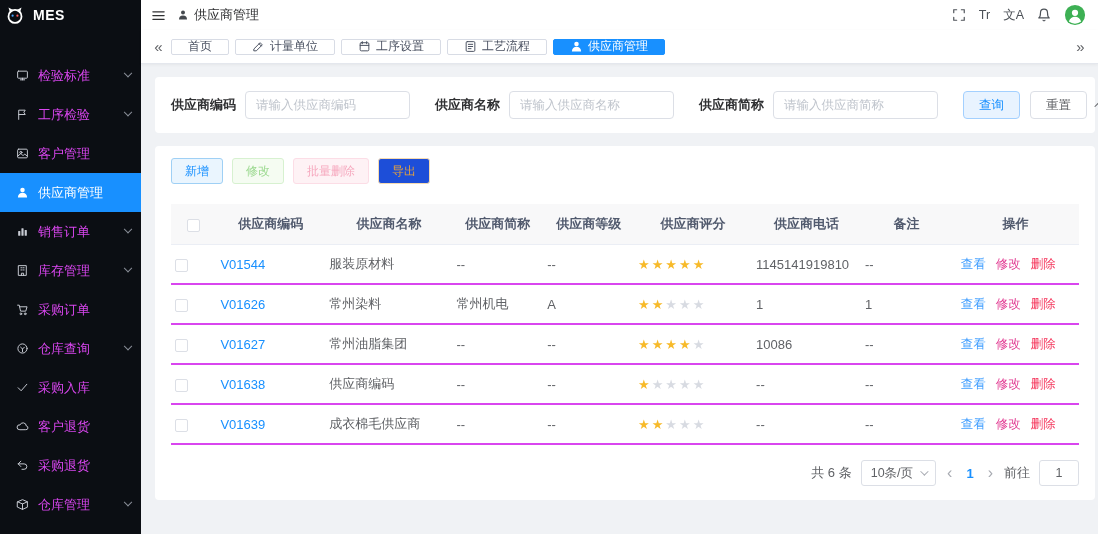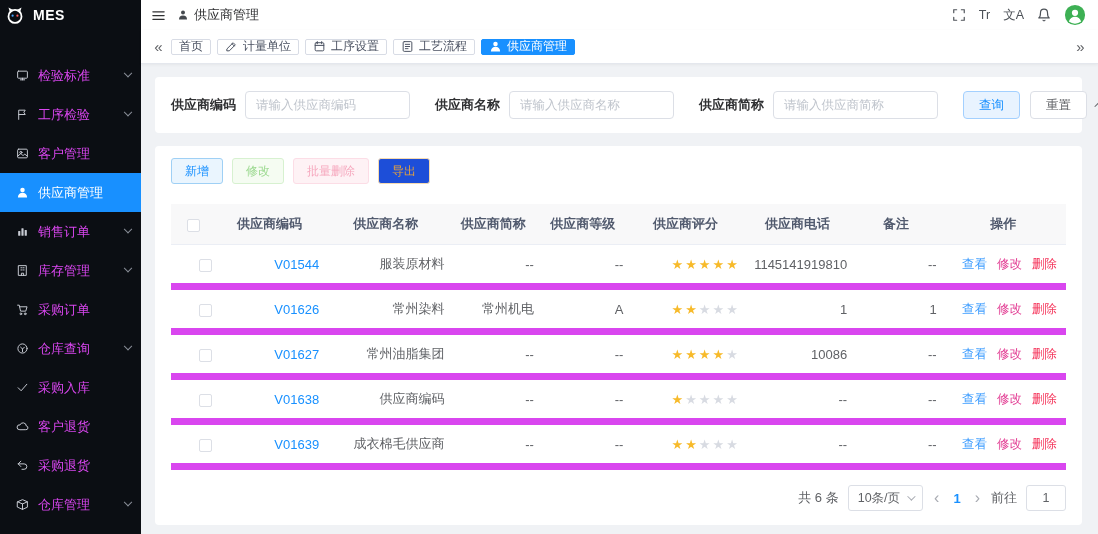--- a/index.html
+++ b/index.html
@@ -22,25 +22,25 @@
   .topbar{height:30px;background:#fff;display:flex;align-items:center;justify-content:space-between;padding:0 12px 0 10px;flex-shrink:0}
   .topbar-left{display:flex;align-items:center;gap:11px}
   .breadcrumb{display:flex;align-items:center;gap:5px;font-size:13px;color:#303133}
   .topbar-right{display:flex;align-items:center;gap:13px;color:#4d5258}
   .tool{font-size:12.5px;cursor:pointer;display:inline-flex;align-items:center;line-height:1}
   .avatar{width:22px;height:22px;border-radius:50%;overflow:hidden;cursor:pointer;display:inline-flex}
   
   .tabbar{height:34px;background:#fff;display:flex;align-items:center;padding:0 5px;border-bottom:1px solid #e4e7ed;box-shadow:0 1px 3px rgba(0,0,0,.05);flex-shrink:0}
   .tab-arrow{width:25px;text-align:center;font-size:15px;color:#606266;cursor:pointer;user-select:none;flex-shrink:0}
   .tabs{flex:1;display:flex;gap:6px;overflow:hidden}
-  .tab{display:inline-flex;align-items:center;gap:5px;height:16px;padding:0 7px;border:1px solid #d8dce5;background:#fff;color:#495060;font-size:12px;cursor:pointer;white-space:nowrap;border-radius:2px}
+  .tab{display:inline-flex;align-items:center;gap:5px;height:16px;padding:0 16px;border:1px solid #d8dce5;background:#fff;color:#495060;font-size:12px;cursor:pointer;white-space:nowrap;border-radius:2px}
   .tab.active{background:var(--accent,#1890ff);border-color:var(--accent,#1890ff);color:#fff}
   .tab-icon{display:inline-flex}
   
-  .content{flex:1;padding:13px 16px 13px 14px;overflow:hidden}
+  .content{flex:1;padding:13px 3px 13px 14px;overflow:hidden}
   .card{background:#fff;border-radius:4px}
   .filter-card{padding:14px 16px;display:flex;align-items:center;gap:25px}
   .f-fields{display:flex;gap:25px}
   .f-field{display:flex;align-items:center;gap:9px;white-space:nowrap}
   .f-label{font-weight:700;color:#303133;font-size:13px}
   .f-input{width:165px;height:28px;border:1px solid #dcdfe6;border-radius:4px;padding:0 10px;font-size:12.5px;color:#606266;outline:none;font-family:inherit}
   .f-input::placeholder{color:#bfc4cc}
   .f-actions{display:flex;align-items:center;gap:10px;white-space:nowrap}
   .btn{height:28px;padding:0 15px;border-radius:4px;font-size:12.5px;cursor:pointer;border:1px solid #dcdfe6;background:#fff;color:#606266;font-family:inherit}
   .btn-search{background:#e8f3ff;border-color:#a3d0ff;color:var(--accent,#1890ff)}
@@ -50,21 +50,21 @@
   .table-card{margin-top:13px;padding:12px 16px 14px}
   .toolbar{display:flex;gap:9px;margin-bottom:20px}
   .tbtn{height:26px;padding:0 13px;border-radius:3px;font-size:12px;cursor:pointer;border:1px solid;font-family:inherit}
   .tbtn-primary{color:#1890ff;border-color:#9fd0f5;background:#eaf5fe}
   .tbtn-success{color:#9bd98f;border-color:#d7f1d0;background:#f5fcf2}
   .tbtn-danger{color:#f6a8be;border-color:#fcdde6;background:#fef2f5}
   .tbtn-warning{color:#e6a23c;border-color:#f5dab1;background:#1d4ed8}
   .tbtn.disabled{cursor:not-allowed}
   table{width:100%;border-collapse:collapse;table-layout:fixed}
   th{background:#f8f8f9;font-weight:700;color:#515a6e;font-size:13px;padding:11px 4px;border-bottom:1px solid #ebeef5;text-align:center;white-space:nowrap;overflow:hidden}
-  td{padding:10px 4px;border-bottom:7px solid #d946ef;text-align:right;color:#606266;font-size:13px;white-space:nowrap;overflow:hidden}
+  td{padding:10px 4px;border-bottom:2px solid #d946ef;text-align:left;color:#606266;font-size:13px;white-space:nowrap;overflow:hidden}
   .checkbox{display:inline-block;width:13px;height:13px;border:1px solid #dcdfe6;border-radius:2px;background:#fff;vertical-align:middle;cursor:pointer}
   .code-link{color:var(--accent,#1890ff);text-decoration:none;cursor:pointer}
   .star{font-size:13px;letter-spacing:2px}
   .star.on{color:var(--star-on,#f7ba2a)}
   .star.off{color:var(--star-off,#d8dbe2)}
   .op-link{text-decoration:none;margin:0 5px;cursor:pointer;font-size:12.5px}
   .op-view{color:var(--view-link,#409eff)}
   .op-edit{color:var(--edit-link,#e23c93)}
   .op-del{color:var(--delete-link,#f5365c)}
   

